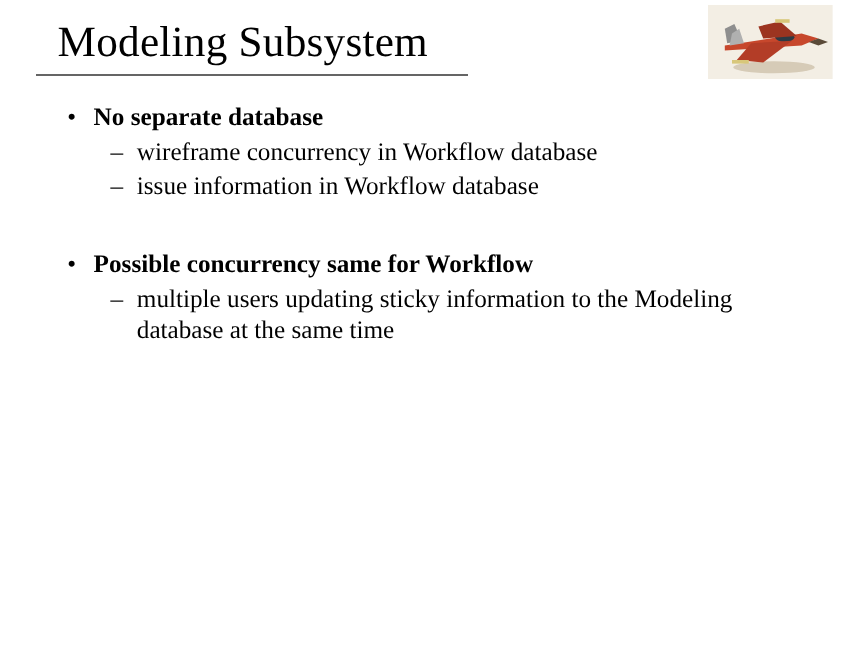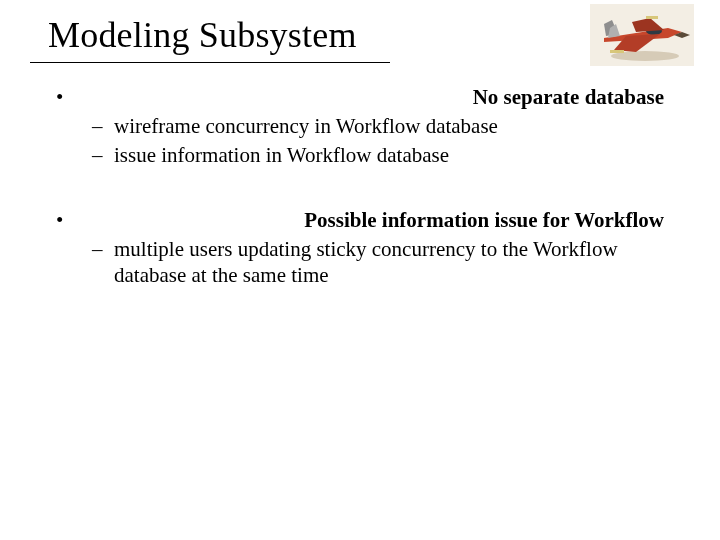--- a/index.html
+++ b/index.html
@@ -52,21 +52,20 @@
   .b1 {
     display: flex;
     margin-top: 4px;
   }
   .b1 .dot {
     width: 22px;
     flex: 0 0 22px;
   }
   .b1 .txt {
     flex: 1;
-    text-align: right;
   }
   .bold { font-weight: bold; }
   .b2 {
     display: flex;
     margin-left: 36px;
     margin-top: 2px;
   }
   .b2 .dash {
     width: 22px;
     flex: 0 0 22px;
@@ -118,21 +117,21 @@
     </div>
     <div class="b2">
       <div class="dash">–</div>
       <div class="txt">issue information in Workflow database</div>
     </div>
 
     <div class="gap"></div>
 
     <div class="b1">
       <div class="dot">•</div>
-      <div class="txt bold">Possible information issue for Workflow</div>
+      <div class="txt bold">Possible concurrency same for Workflow</div>
     </div>
     <div class="b2">
       <div class="dash">–</div>
-      <div class="txt">multiple users updating sticky concurrency to the Workflow database at the same time</div>
+      <div class="txt">multiple users updating sticky information to the Modeling database at the same time</div>
     </div>
 
   </div>
 </div>
 
 </body></html>

